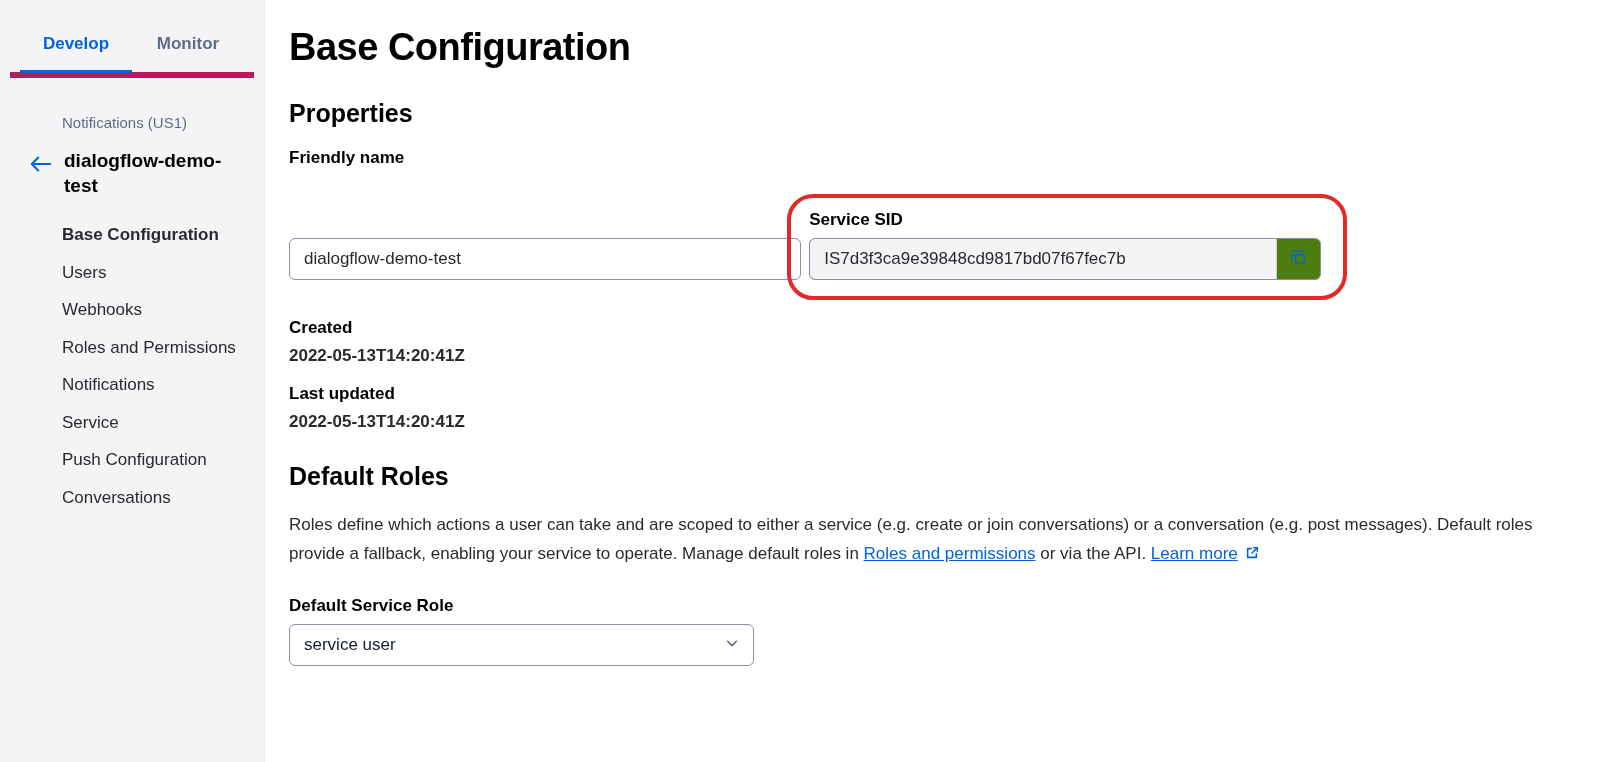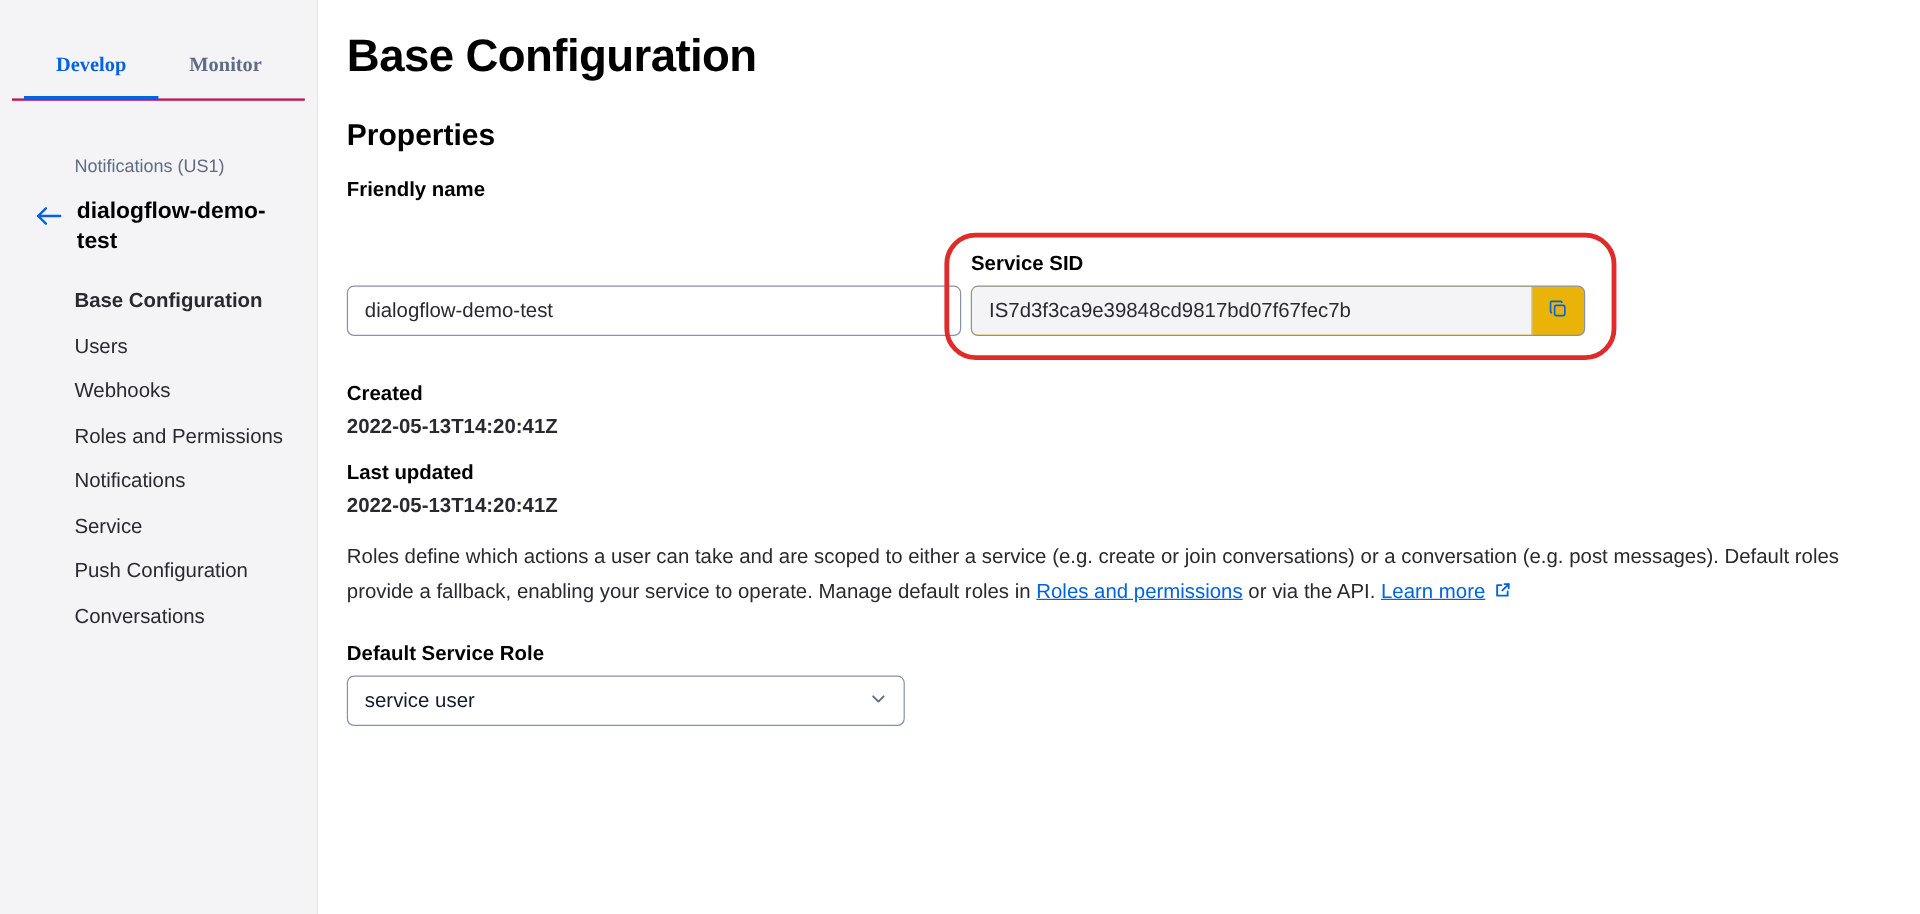--- a/index.html
+++ b/index.html
@@ -13,23 +13,22 @@
     .sidebar {
       width: 265px;
       background: #f4f4f6;
       padding-top: 18px;
       border-right: 1px solid #e8e9ea;
       flex-shrink: 0;
     }
     .tabs {
       display: flex;
       padding: 0 10px;
-      border-bottom: 2px solid #be185d;
-      margin: 14px 10px;
-      font-family: Liberation Serif, serif;
+      border-bottom: 6px solid #be185d;
+      margin: 4px 10px;
     }
     .tab {
       flex: 1;
       text-align: center;
       padding: 12px 0 16px 0;
       font-size: 17px;
       font-weight: 600;
       color: #606b85;
       cursor: pointer;
       border-bottom: 3px solid transparent;
@@ -94,21 +93,21 @@
       border-radius: 26px;
       padding: 12px 22px 16px 18px;
       margin: 8px 0 18px -18px;
     }
     .sid-row {
       display: flex;
       width: 512px;
       border: 1px solid #8891aa;
       border-radius: 6px;
       overflow: hidden;
-      background: #eab308;
+      background: #4d7c0f;
     }
     .sid-value {
       flex: 1;
       padding: 10px 14px;
       font-size: 17px;
       color: #282a2e;
       background: #f4f4f6;
       border: none;
     }
     .copy-btn {
@@ -210,20 +209,21 @@
     <div class="meta-group">
       <div class="field-label">Created</div>
       <div class="meta-value">2022-05-13T14:20:41Z</div>
     </div>
 
     <div class="meta-group">
       <div class="field-label">Last updated</div>
       <div class="meta-value">2022-05-13T14:20:41Z</div>
     </div>
 
+    <h2 class="mt30">Default Roles</h2>
 
     <p class="roles-desc">
       <span>Roles define which actions a user can take and are scoped to either a service (e.g. create or join conversations) or a conversation (e.g. post messages). Default roles provide a fallback, enabling your service to operate. Manage default roles in  </span><span class="link">Roles and permissions</span><span> or via the API. </span><span class="link">Learn more</span>
       <span class="ext-icon">
         <svg width="14" height="14" viewBox="0 0 16 16" fill="none" stroke="currentColor" stroke-width="1.8" stroke-linecap="round" stroke-linejoin="round">
           <path d="M7 3 H3 V13 H13 V9"></path>
           <path d="M10 2 H14 V6"></path>
           <line x1="14" y1="2" x2="8" y2="8"></line>
         </svg>
       </span>

